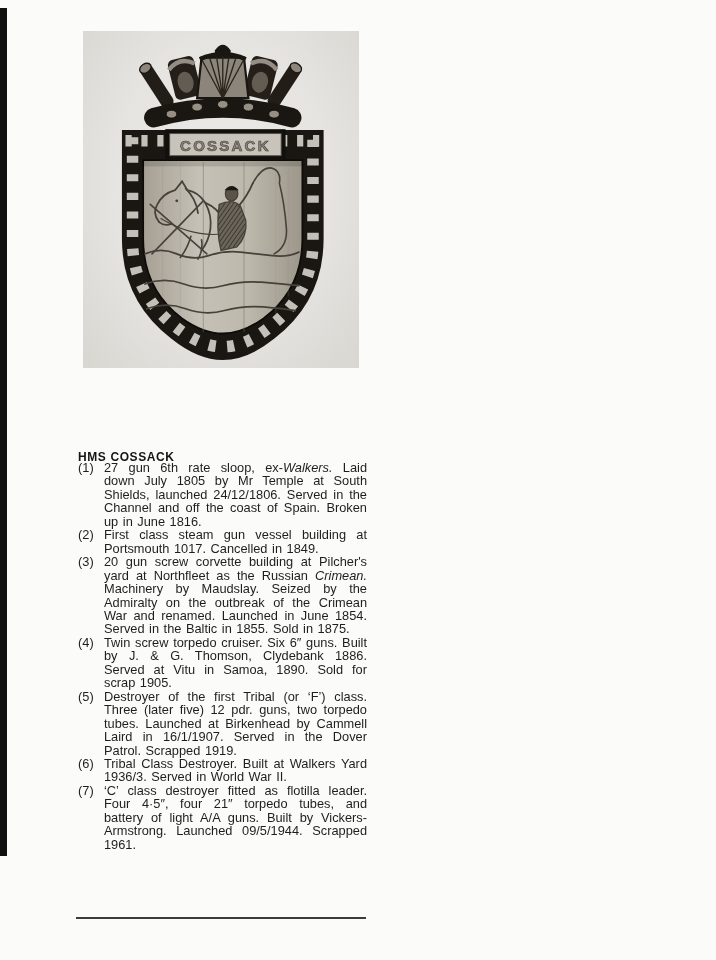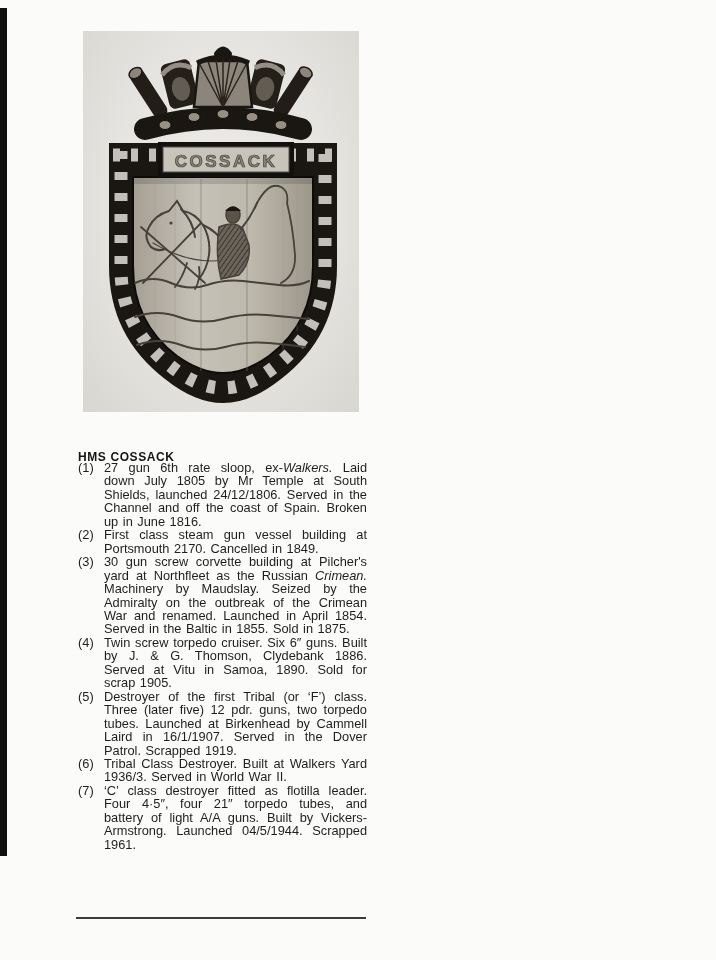--- a/index.html
+++ b/index.html
@@ -4,21 +4,21 @@
 <style>
   html,body{margin:0;padding:0;}
   body{
     width:716px;height:960px;position:relative;overflow:hidden;
     background:#fbfbf9;
     font-family:"Liberation Sans", sans-serif;
     color:#1d1d1d;
   }
   .leftbar{position:absolute;left:0;top:8px;width:7px;height:848px;background:#101010;}
   .photo{
-    position:absolute;left:83px;top:31px;width:276px;height:381px;
+    position:absolute;left:83px;top:31px;width:276px;height:337px;
     background:radial-gradient(ellipse at 50% 45%, #edebe7 0%, #e6e4e0 55%, #d8d6d1 100%);
   }
   .photo svg{position:absolute;left:0;top:0;width:100%;height:100%;}
   .title{
     position:absolute;left:78px;top:442px;
     font-size:12px;font-weight:bold;letter-spacing:0.6px;color:#151515;
     white-space:nowrap;
   }
   .list{
     position:absolute;left:78px;top:461px;width:289px;
@@ -134,21 +134,21 @@
       <rect x="80" y="116" width="126" height="25" fill="#c8c4bc" stroke="#55504a" stroke-width="1"></rect>
       <text x="143" y="135.5" text-anchor="middle" font-size="17" font-weight="bold" letter-spacing="2.5" fill="#8a847a" stroke="#45403a" stroke-width="0.7">COSSACK</text>
     </g>
   </svg>
 </figure>
 
 <h1 class="title">HMS COSSACK</h1>
 
 <div class="list">
     <div class="item"><span class="num">(1)</span><span><span>27 gun 6th rate sloop, ex-</span><i>Walkers.</i><span> Laid down July 1805 by Mr Temple at South Shields, launched 24/12/1806. Served in the Channel and off the coast of Spain. Broken up in June 1816.</span></span></div>
-    <div class="item"><span class="num">(2)</span><span><span>First class steam gun vessel building at Portsmouth 2170. Cancelled in 1849.</span></span></div>
-    <div class="item"><span class="num">(3)</span><span><span>30 gun screw corvette building at Pilcher's yard at Northfleet as the Russian </span><i>Crimean.</i><span> Machinery by Maudslay. Seized by the Admiralty on the outbreak of the Crimean War and renamed. Launched in April 1854. Served in the Baltic in 1855. Sold in 1875.</span></span></div>
+    <div class="item"><span class="num">(2)</span><span><span>First class steam gun vessel building at Portsmouth 1017. Cancelled in 1849.</span></span></div>
+    <div class="item"><span class="num">(3)</span><span><span>20 gun screw corvette building at Pilcher's yard at Northfleet as the Russian </span><i>Crimean.</i><span> Machinery by Maudslay. Seized by the Admiralty on the outbreak of the Crimean War and renamed. Launched in June 1854. Served in the Baltic in 1855. Sold in 1875.</span></span></div>
     <div class="item"><span class="num">(4)</span><span><span>Twin screw torpedo cruiser. Six 6″ guns. Built by J. &amp; G. Thomson, Clydebank 1886. Served at Vitu in Samoa, 1890. Sold for scrap 1905.</span></span></div>
     <div class="item"><span class="num">(5)</span><span><span>Destroyer of the first Tribal (or ‘F’) class. Three (later five) 12 pdr. guns, two torpedo tubes. Launched at Birkenhead by Cammell Laird in 16/1/1907. Served in the Dover Patrol. Scrapped 1919.</span></span></div>
     <div class="item"><span class="num">(6)</span><span><span>Tribal Class Destroyer. Built at Walkers Yard 1936/3. Served in World War II.</span></span></div>
-    <div class="item"><span class="num">(7)</span><span><span>‘C’ class destroyer fitted as flotilla leader. Four 4·5″, four 21″ torpedo tubes, and battery of light A/A guns. Built by Vickers-Armstrong. Launched 04/5/1944. Scrapped 1961.</span></span></div>
+    <div class="item"><span class="num">(7)</span><span><span>‘C’ class destroyer fitted as flotilla leader. Four 4·5″, four 21″ torpedo tubes, and battery of light A/A guns. Built by Vickers-Armstrong. Launched 09/5/1944. Scrapped 1961.</span></span></div>
   </div>
 
 <div class="rule"></div>
 
 </body></html>

